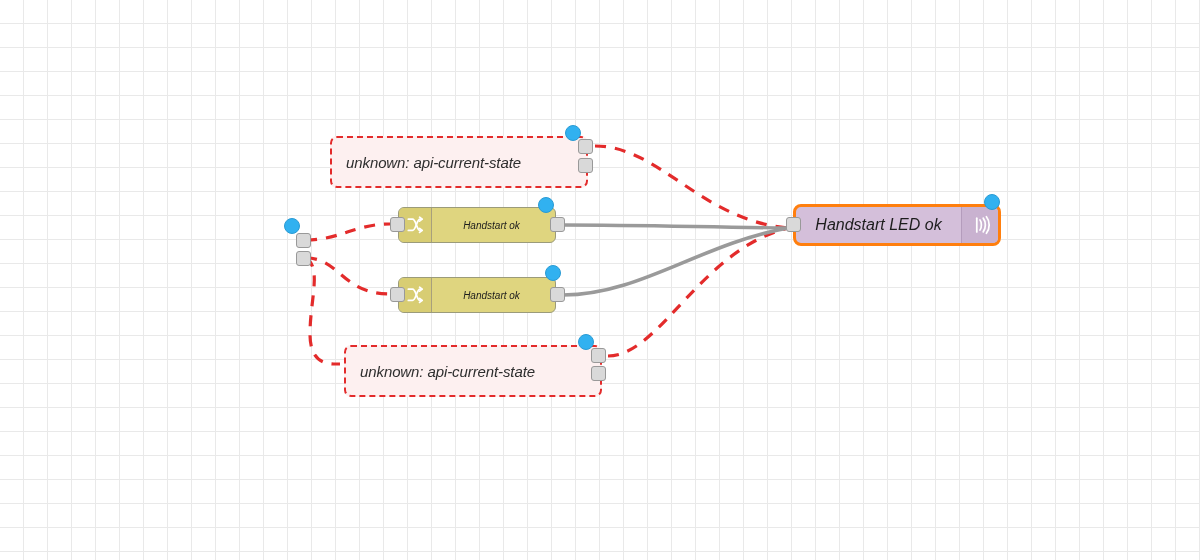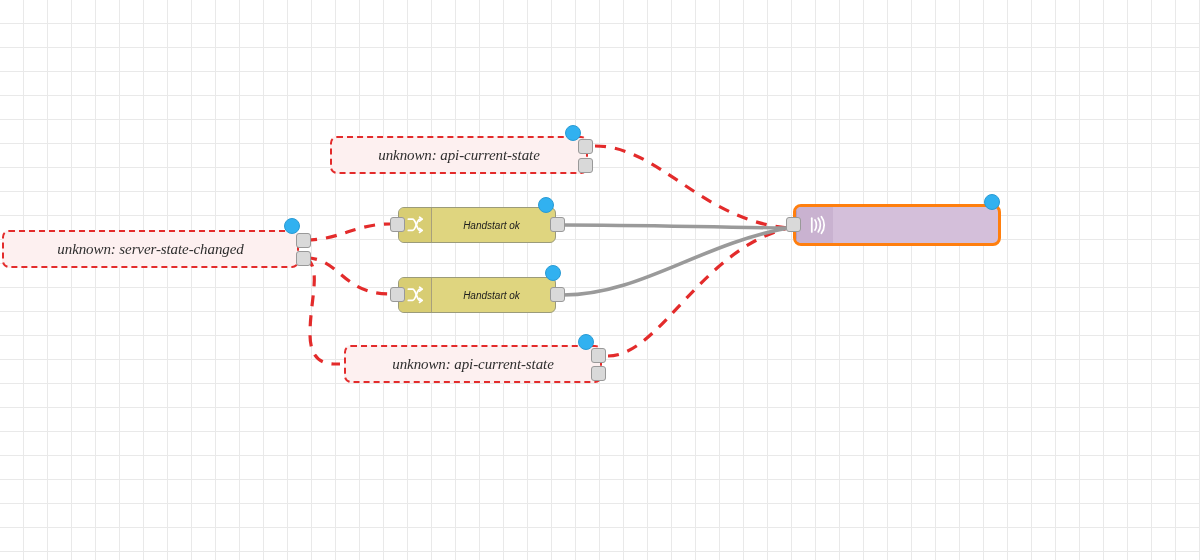--- a/index.html
+++ b/index.html
@@ -32,23 +32,22 @@
     box-sizing: border-box;
     display: flex;
     align-items: center;
     border-radius: 6px;
   }
   
   .node-unknown {
     background: #fdf0f0;
     border: 2px dashed #e32b2b;
     border-radius: 7px;
-    height: 38px;
-    justify-content: center;
-    font-family: Liberation Serif, serif;
+    height: 52px;
+    justify-content: flex-start;
   }
   .node-unknown .label {
     font-style: italic;
     font-size: 15px;
     color: #2e2e2e;
     white-space: nowrap;
     padding: 0 14px;
     letter-spacing: -0.1px;
   }
   
@@ -147,23 +146,20 @@
     <path d="M 563,295 C 640,295 700,244 788,228" fill="none" stroke="#9a9a9a" stroke-width="3.6" stroke-linecap="round"></path>
   </svg>
 
   <div class="node node-unknown" style="left:330px; top:136px; width:258px;">
     <span class="label">unknown: api-current-state</span>
   </div>
   <div class="port" style="left:578px; top:139px;"></div>
   <div class="port" style="left:578px; top:158px;"></div>
   <div class="dirty-dot" style="left:565px; top:125px;"></div>
 
-  <div class="node node-unknown" style="left:2px; top:230px; width:297px;">
-    <span class="label">unknown: server-state-changed</span>
-  </div>
   <div class="port" style="left:296px; top:233px;"></div>
   <div class="port" style="left:296px; top:251px;"></div>
   <div class="dirty-dot" style="left:284px; top:218px;"></div>
 
   <div class="node node-switch" style="left:398px; top:207px; width:158px;">
     <div class="icon-box">
       <svg width="20" height="20" viewBox="0 0 24 24" fill="none" stroke="#ffffff" stroke-width="2.1" stroke-linecap="round" stroke-linejoin="round">
         <path d="M4 5 L9 5 C11 5 12 7.5 13.5 11.5 C15 15.5 16 18.5 18 18.5 L20 18.5"></path>
         <path d="M4 18.5 L9 18.5 C11 18.5 12 16 13.5 12 C15 8 16 5 18 5 L20 5"></path>
         <path d="M17.5 2.6 L20.6 5 L17.5 7.4"></path>
@@ -192,20 +188,21 @@
   <div class="dirty-dot" style="left:545px; top:265px;"></div>
 
   <div class="node node-unknown" style="left:344px; top:345px; width:258px;">
     <span class="label">unknown: api-current-state</span>
   </div>
   <div class="port" style="left:591px; top:348px;"></div>
   <div class="port" style="left:591px; top:366px;"></div>
   <div class="dirty-dot" style="left:578px; top:334px;"></div>
 
   <div class="node node-led" style="left:793px; top:204px; width:208px;">
+    <span class="label">Handstart LED ok</span>
     <div class="icon-box">
       <svg width="22" height="22" viewBox="0 0 24 24" fill="none" stroke="#ffffff" stroke-width="1.9" stroke-linecap="round">
         <path d="M8.5 4.5 L8.5 19.5"></path>
         <path d="M12 6.5 C14 9 14 15 12 17.5"></path>
         <path d="M15.5 4.5 C18.6 8.5 18.6 15.5 15.5 19.5"></path>
         <path d="M19 3 C23 8 23 16 19 21"></path>
       </svg>
     </div>
   </div>
   <div class="port" style="left:786px; top:217px;"></div>

